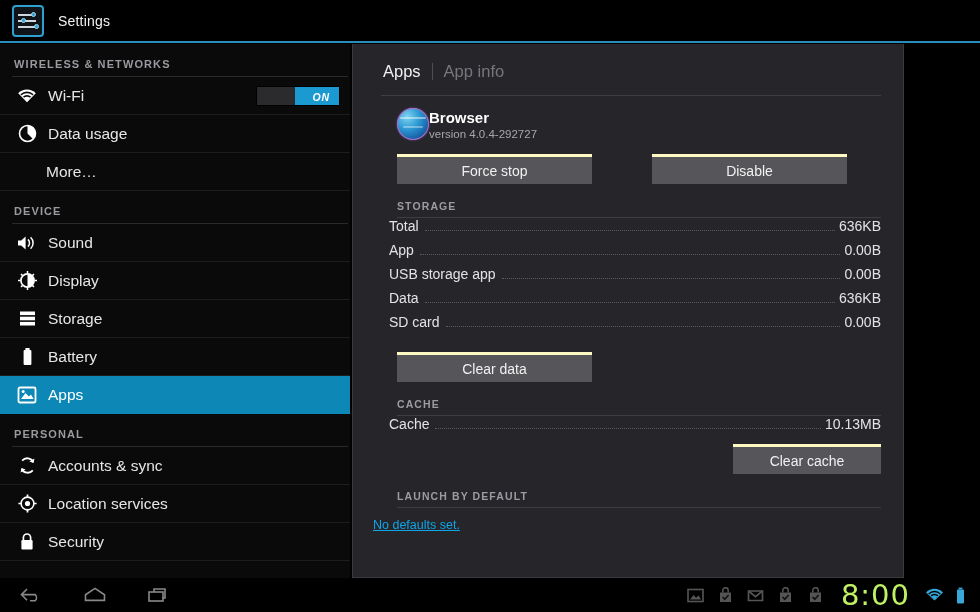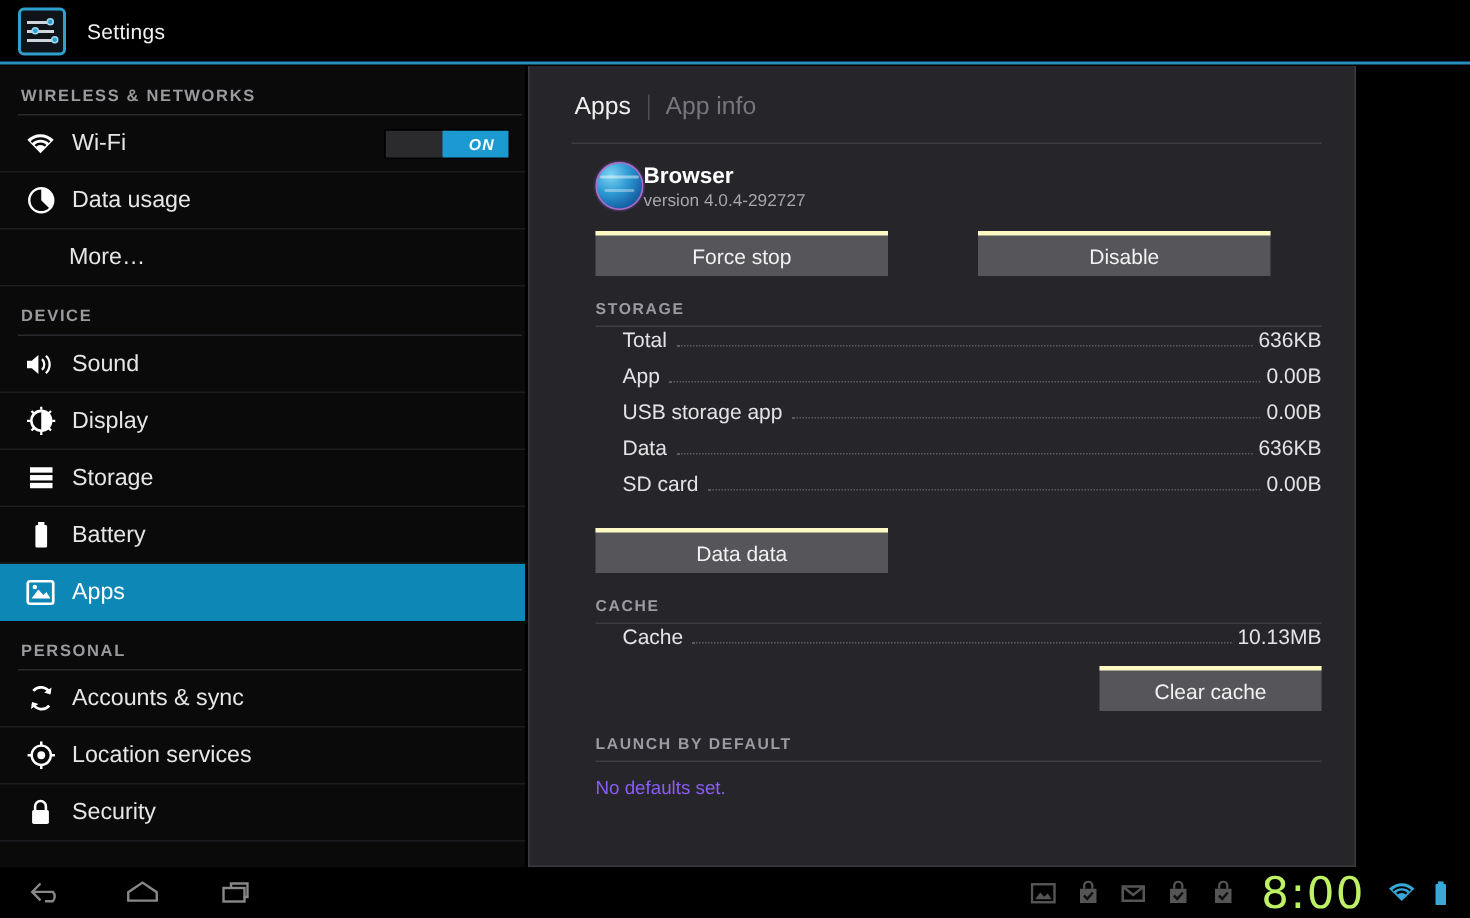--- a/index.html
+++ b/index.html
@@ -127,31 +127,31 @@
   .btn.w148{ width:148px; }
   #btn-disable{ margin-left:60px; }
 
   .group-head{
     color:#9b9ba1; font-size:10.5px; font-weight:bold; letter-spacing:1.1px;
     padding:16px 0 5px 44px;
   }
   .group-rule{ height:1px; background:#3d3d42; margin:0 22px 0 44px; }
 
   .drow{
-    display:flex; align-items:baseline; margin:0 22px 0 62px; height:24px;
+    display:flex; align-items:baseline; margin:0 22px 0 36px; height:24px;
   }
   .drow .k{ color:#e3e3e5; font-size:14px; white-space:nowrap; }
   .drow .dots{
     flex:1 1 auto; margin:0 4px 4px 6px; height:0;
     border-bottom:1px dotted #5a5a60;
   }
   .drow .v{ color:#e3e3e5; font-size:14px; white-space:nowrap; }
 
   #cache-btn-wrap{ display:flex; justify-content:flex-end; padding:4px 22px 0 0; }
-  #no-defaults{ color:#8b5cf6; font-size:12.5px; padding:10px 0 0 44px; }
+  #no-defaults{ color:#0ea5e9; font-size:12.5px; padding:10px 0 0 20px;text-decoration:underline; }
 
   
   #sysbar{
     position:absolute; left:0; top:578px; width:980px; height:34px;
     background:#000; display:flex; align-items:center;
   }
   #navbtns{ display:flex; align-items:center; margin-left:18px; gap:38px; }
   .nav{ width:26px; height:20px; opacity:.72; }
   #sysicons{ position:absolute; right:8px; display:flex; align-items:center; gap:13px; }
   .sicon{ width:17px; height:17px; opacity:.62; }
@@ -363,21 +363,21 @@
         <span class="dots"></span>
         <span class="v">636KB</span>
       </div>
       <div class="drow">
         <span class="k">SD card</span>
         <span class="dots"></span>
         <span class="v">0.00B</span>
       </div>
 
       <div class="btnrow">
-        <div class="btn w195">Data data</div>
+        <div class="btn w195">Clear data</div>
       </div>
 
       <div class="group-head">CACHE</div>
       <div class="group-rule"></div>
 
       <div class="drow">
         <span class="k">Cache</span>
         <span class="dots"></span>
         <span class="v">10.13MB</span>
       </div>

